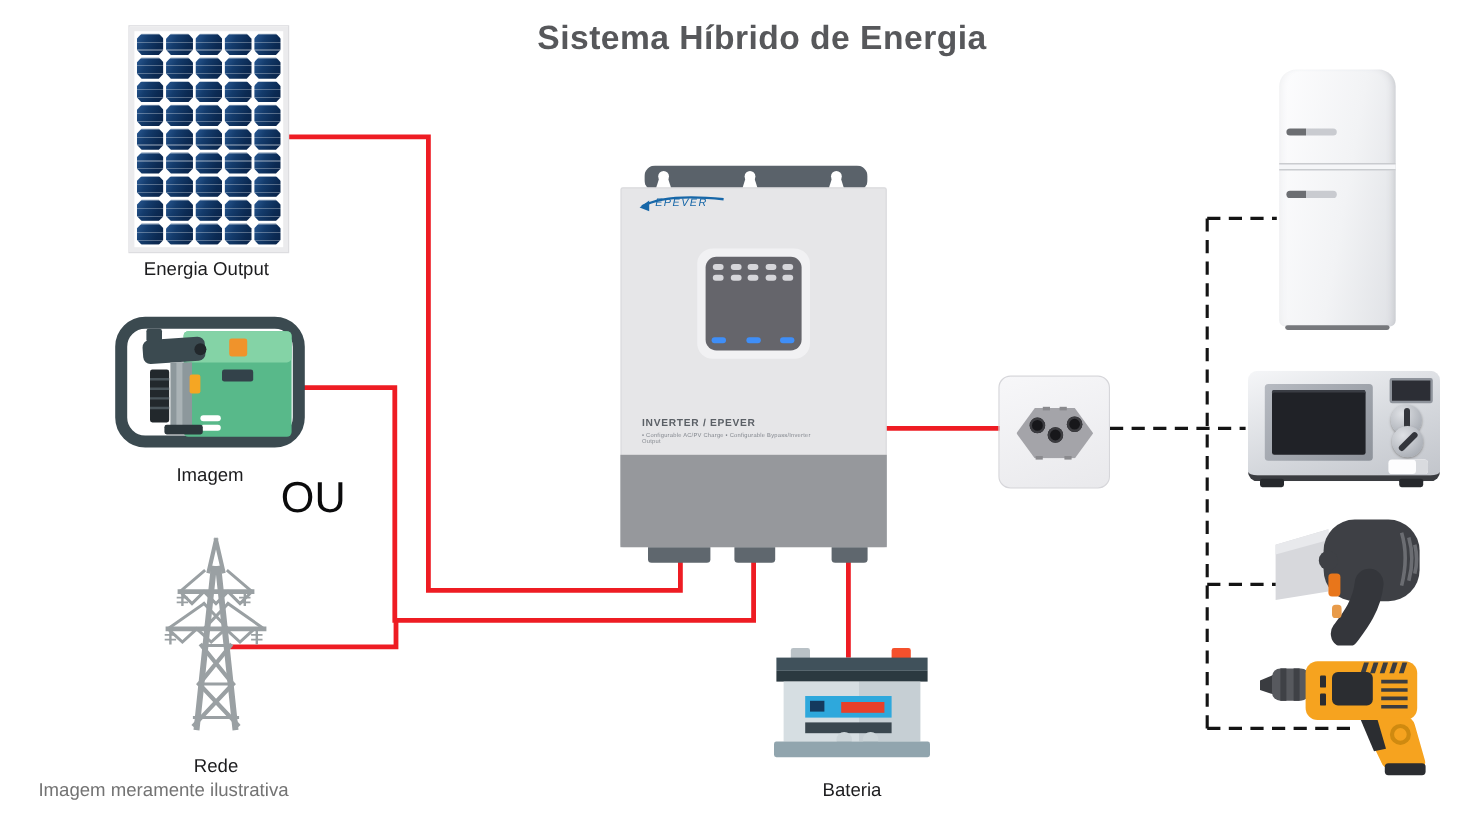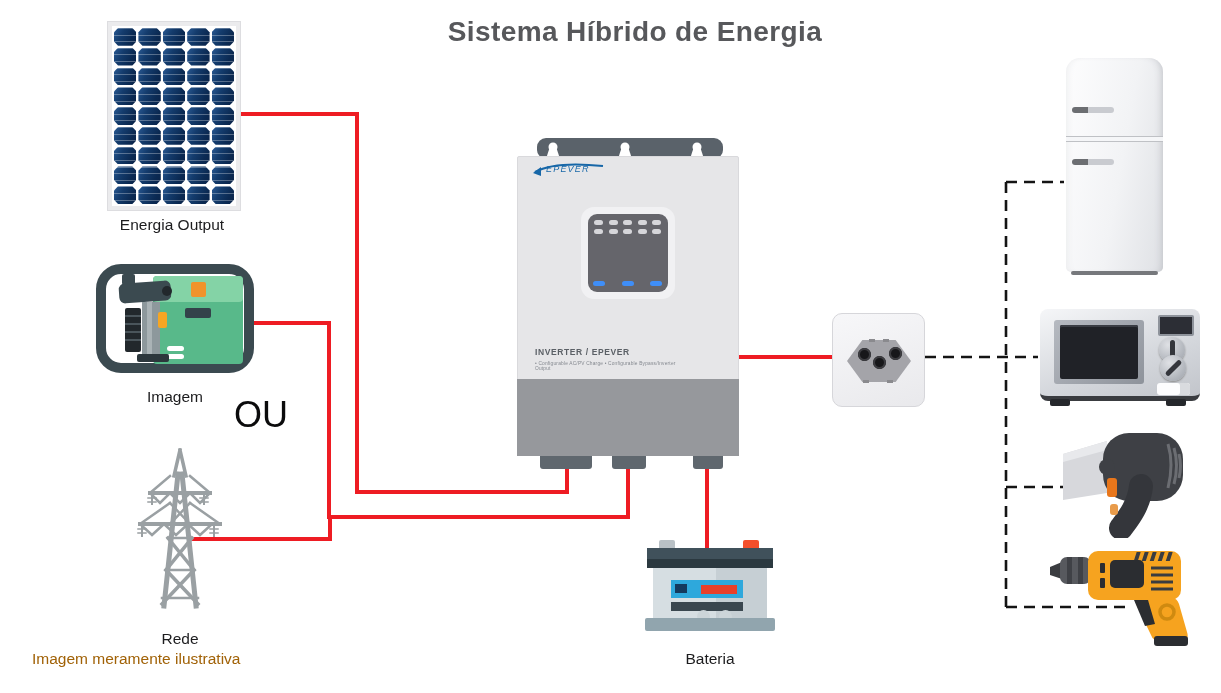--- a/index.html
+++ b/index.html
@@ -5,21 +5,21 @@
   html,body{margin:0;padding:0;background:#fff;}
   #canvas{position:relative;width:1221px;height:693px;background:#fff;overflow:hidden;
           font-family:"Liberation Sans",sans-serif;}
   .abs{position:absolute;}
 
   
   .title{left:400px;top:16px;width:470px;text-align:center;font-size:28px;font-weight:800;
          letter-spacing:.4px;color:var(--title-gray,#57585b);}
   .lbl{font-size:15.5px;color:#1c1c1e;text-align:center;}
   .or-lbl{left:228px;top:394px;width:60px;font-size:36px;font-weight:400;color:#0b0b0c;text-align:right;}
-  .footnote{left:32px;top:650px;font-size:15.5px;color:#a16207;}
+  .footnote{left:32px;top:650px;font-size:15.5px;color:#737373;}
 
   
   #wires{left:0;top:0;z-index:1;}
   .wire{fill:none;stroke:var(--wire-red,#ee1c23);stroke-width:4;}
   .dash{fill:none;stroke:var(--dashed-black,#141414);stroke-width:2.6;stroke-dasharray:11 7;}
   .comp{z-index:2;}
 
   
   .solar{left:108px;top:22px;width:132px;height:188px;background:#fff;border:4px solid #ebebed;
          box-shadow:0 0 0 1px #dddde0;box-sizing:border-box;}

